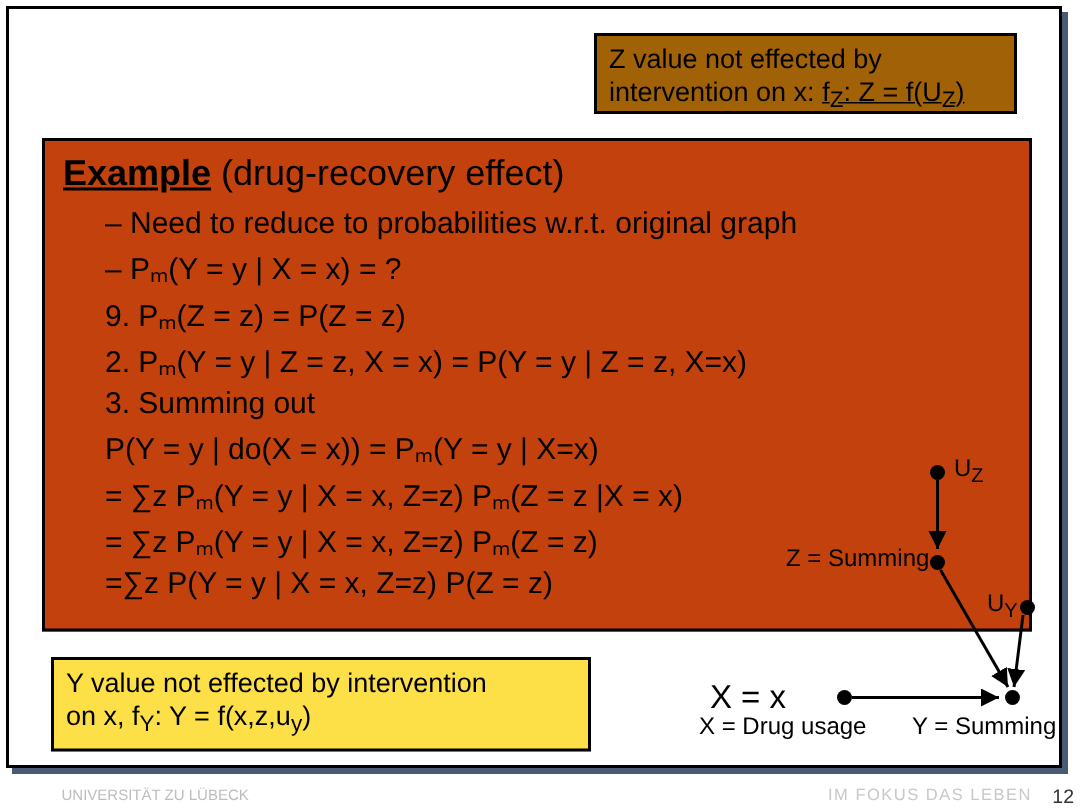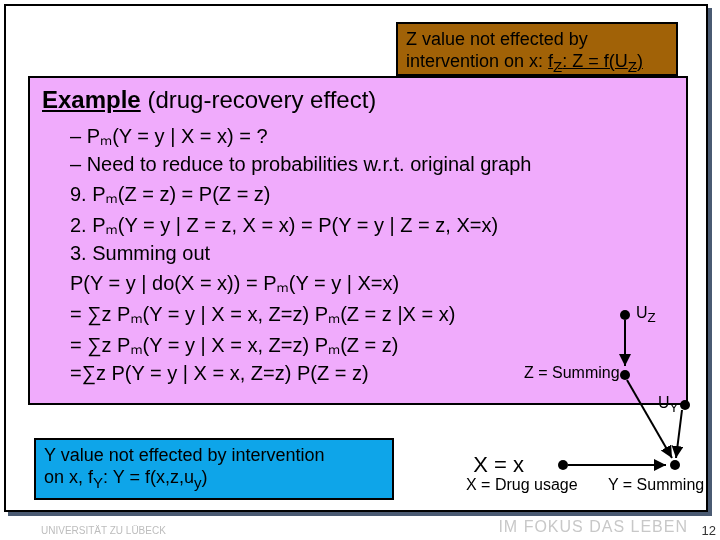--- a/index.html
+++ b/index.html
@@ -39,25 +39,25 @@
     background: #a16207;
     border: 2px solid #000;
     box-sizing: border-box;
     padding: 4px 8px;
     font-size: 18px;
     line-height: 22px;
   }
   .example-box {
     position: absolute;
     left: 28px;
-    top: 76px;
+    top: 92px;
     width: 660px;
     border: 2px solid #000;
     box-sizing: border-box;
-    background: #f0abfc;
+    background: #c2410c;
     padding: 8px 12px 14px 12px;
     font-size: 20px;
   }
   .example-title {
     font-size: 24px;
     margin-bottom: 8px;
   }
   .example-title .u {
     text-decoration: underline;
     font-weight: bold;
@@ -65,21 +65,21 @@
   .example-box .line {
     margin-bottom: 4px;
     padding-left: 28px;
     font-size: 20px;
   }
   .note-y {
     position: absolute;
     left: 34px;
     top: 438px;
     width: 360px;
-    background: #0ea5e9;
+    background: #fde047;
     border: 2px solid #000;
     box-sizing: border-box;
     padding: 4px 8px;
     font-size: 18px;
     line-height: 22px;
   }
   .diagram {
     position: absolute;
     right: 18px;
     bottom: 30px;
@@ -99,21 +99,21 @@
     position: absolute;
     right: 4px;
     bottom: 2px;
     font-size: 13px;
     color: #333;
   }
   .watermark {
     position: absolute;
     right: 32px;
     bottom: 4px;
-    font-size: 16px;
+    font-size: 11px;
     color: #c8c8c8;
     letter-spacing: 1px;
   }
   .logo-area {
     position: absolute;
     left: 41px;
     bottom: 4px;
     font-size: 10px;
     color: #bdbdbd;
   }
@@ -126,22 +126,22 @@
 
 <div class="note-z">
   <span>Z value not effected by</span><br>
   <span>intervention on x: </span><span style="text-decoration:underline"><span>f</span><sub>Z</sub><span>: Z = f(U</span><sub>Z</sub><span>)</span></span>
 </div>
 
 <div class="example-box">
   <div class="example-title">
     <span class="u">Example</span><span> (drug-recovery effect)</span>
   </div>
+  <div class="line">– Need to reduce to probabilities w.r.t. original graph</div>
   <div class="line">– Pₘ(Y = y | X = x) = ?</div>
-  <div class="line">– Need to reduce to probabilities w.r.t. original graph</div>
   <div class="line">9.   Pₘ(Z = z) = P(Z = z)</div>
   <div class="line">2.  Pₘ(Y = y | Z = z, X = x) = P(Y = y | Z = z, X=x)</div>
   <div class="line">3.  Summing out</div>
   <div class="line">P(Y = y | do(X = x)) = Pₘ(Y = y | X=x)</div>
   <div class="line">= ∑z Pₘ(Y = y | X = x, Z=z) Pₘ(Z = z |X = x)</div>
   <div class="line">= ∑z Pₘ(Y = y | X = x, Z=z) Pₘ(Z = z)</div>
   <div class="line">=∑z P(Y = y | X = x, Z=z) P(Z = z)</div>
 </div>
 
 <div class="note-y">

